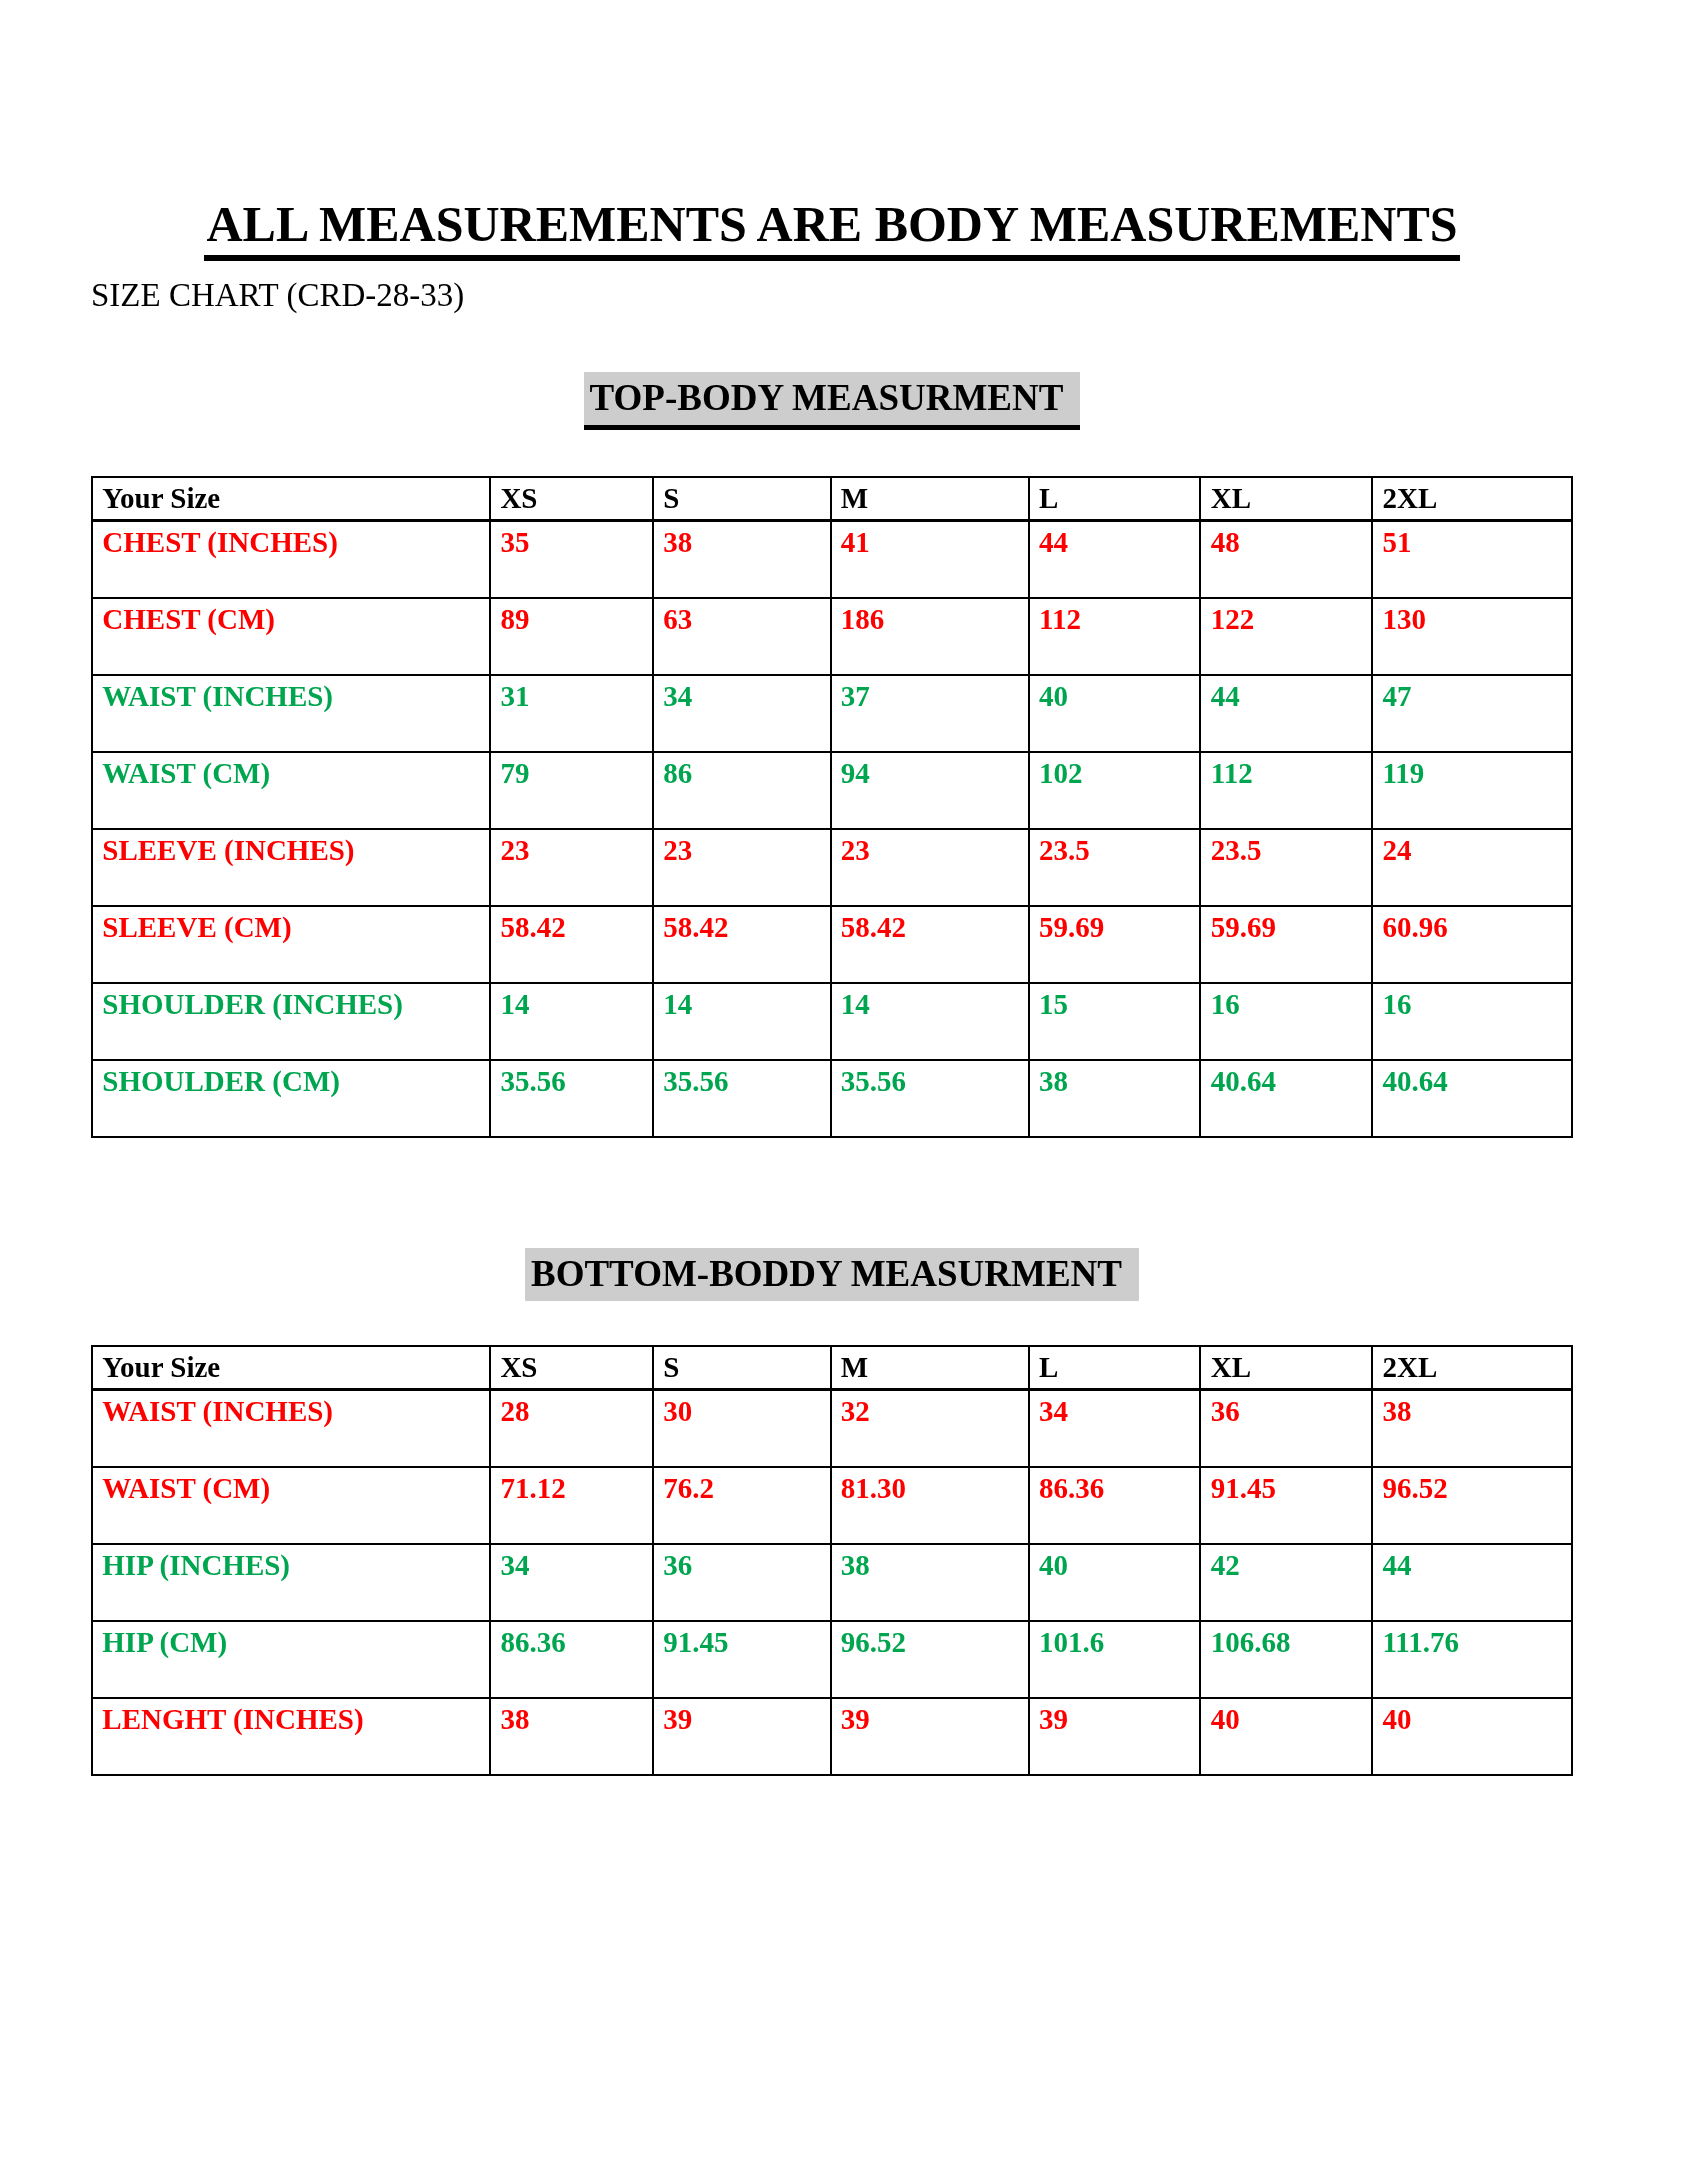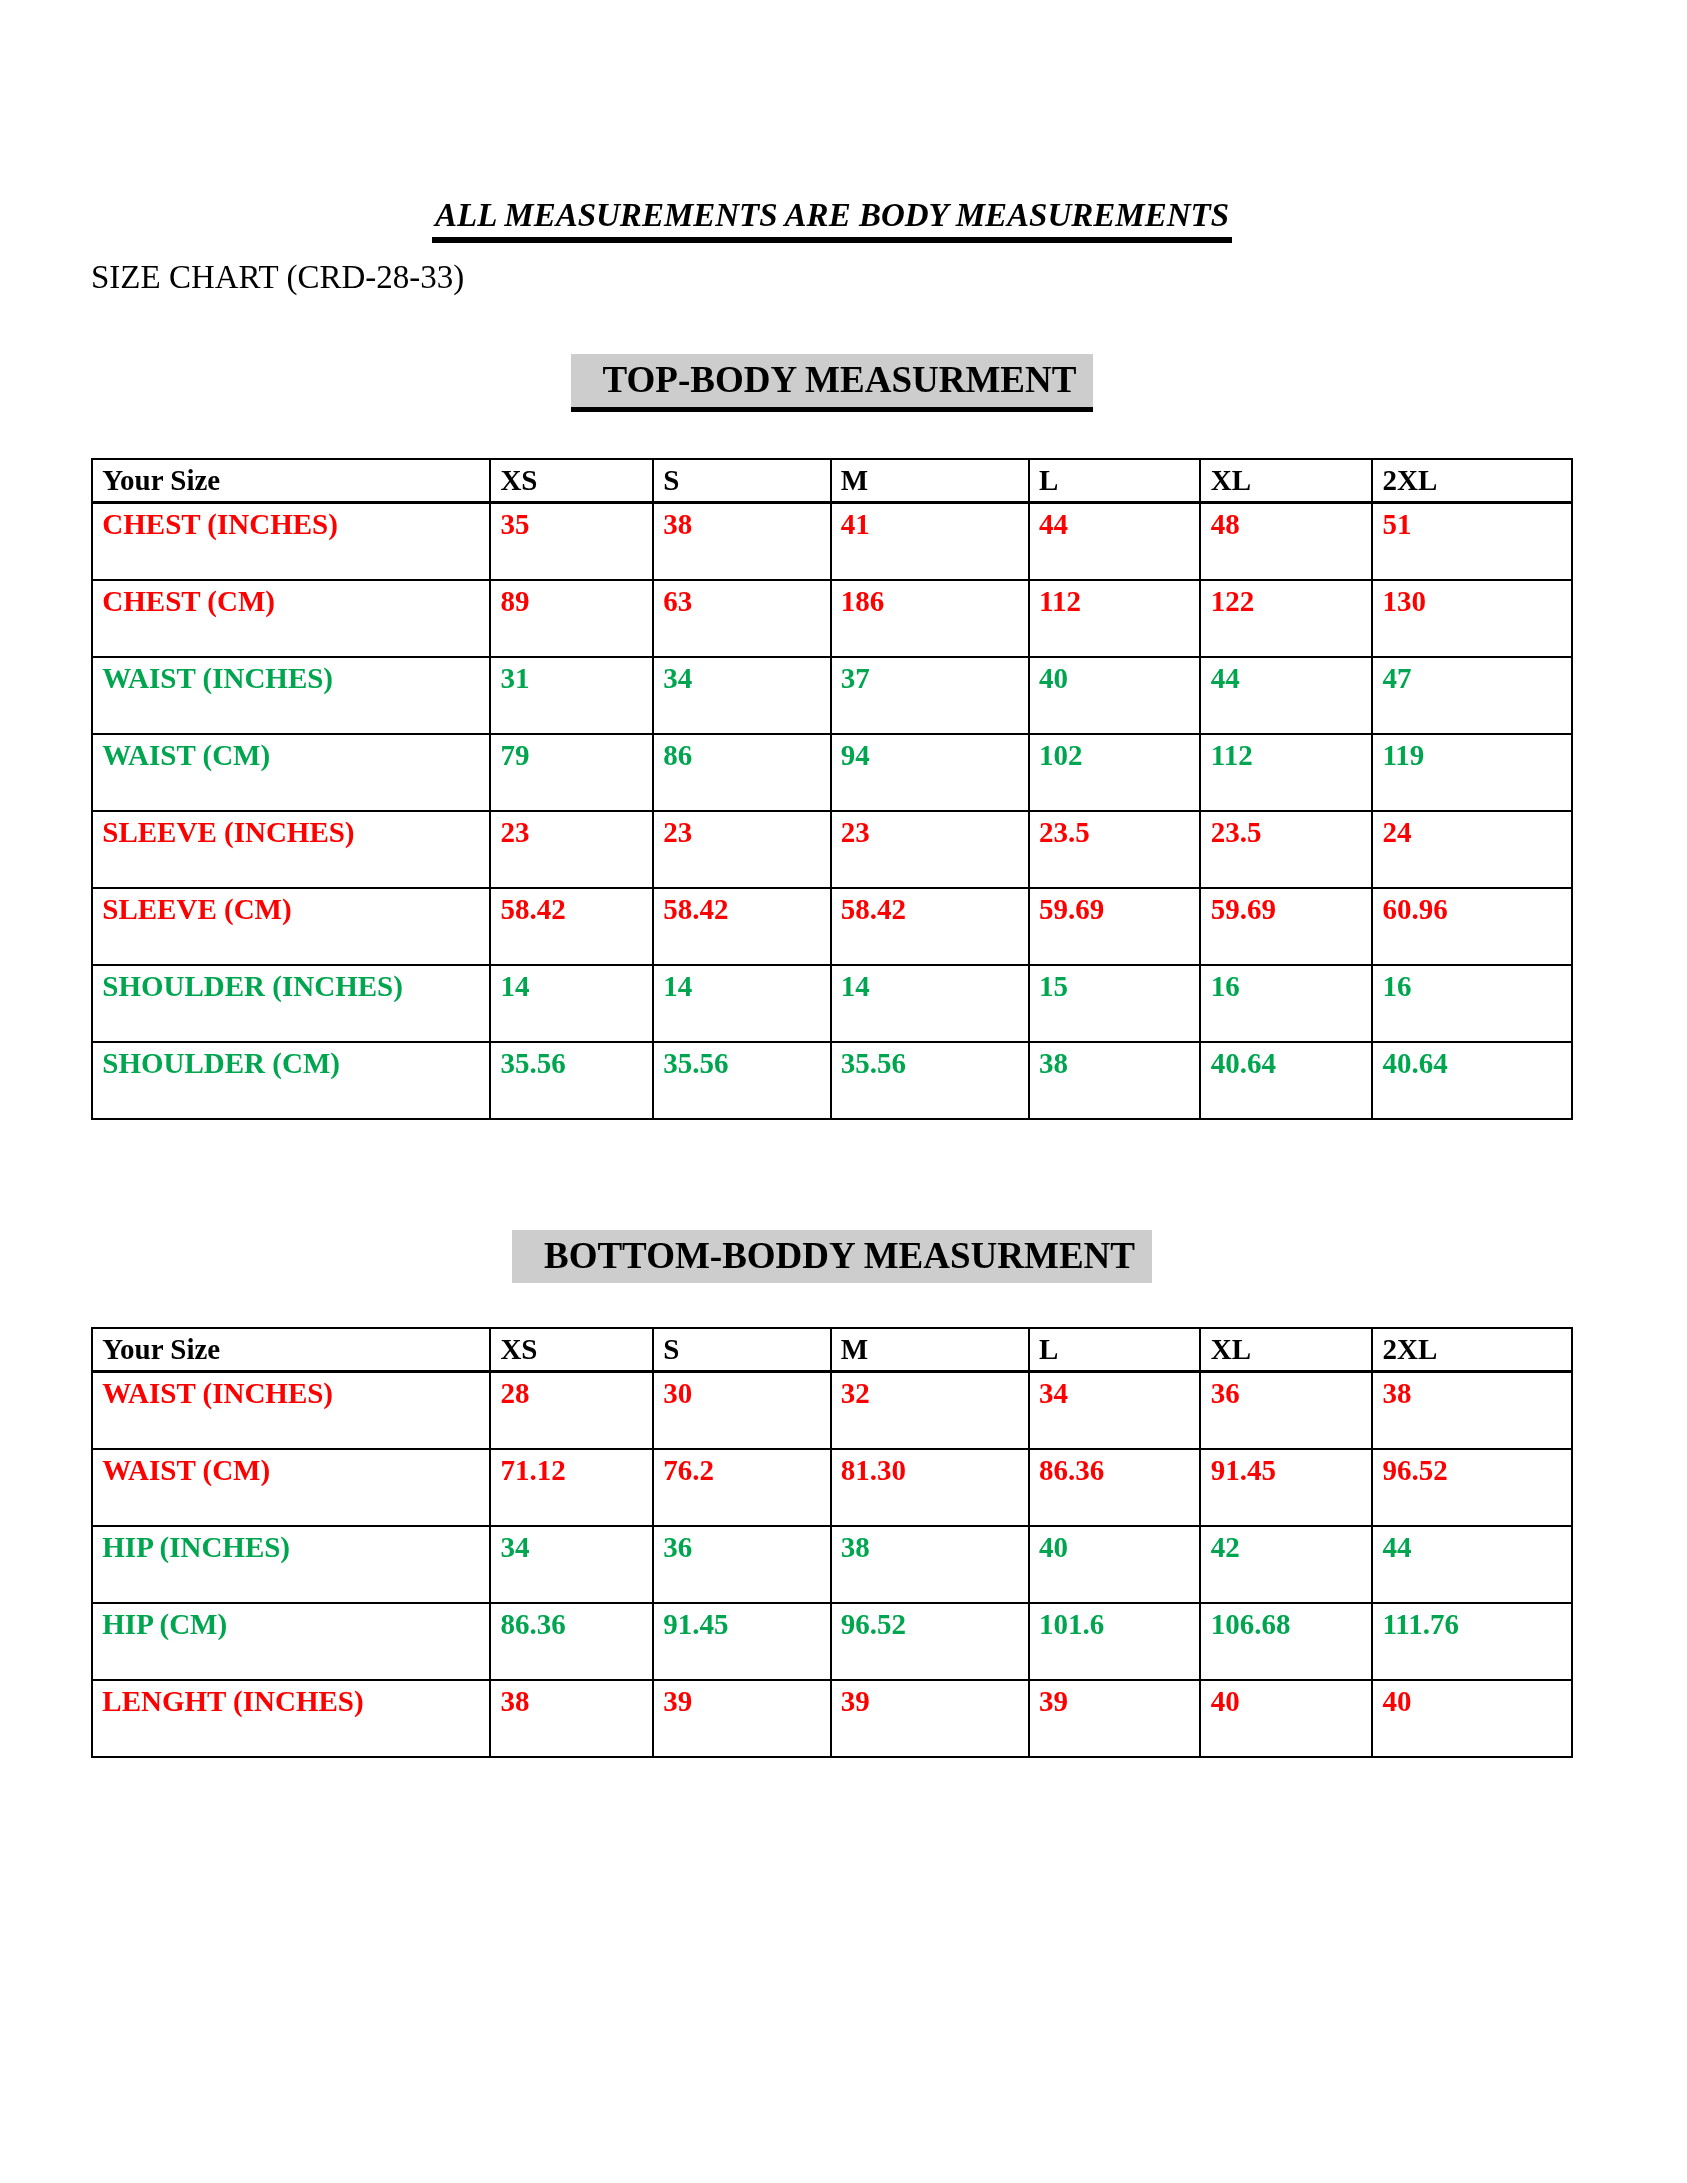--- a/index.html
+++ b/index.html
@@ -16,24 +16,23 @@
     box-sizing:border-box;
     background:#ffffff;
     font-family:"Liberation Serif","DejaVu Serif",serif;
     color:var(--ink);
     padding:198px 114px 0 91px;
     overflow:hidden;
   }
   .title{
     margin:0;
     text-align:center;
-    font-size:33px;
+    font-size:50px;
     font-weight:bold;
     line-height:1.05;
-    font-style:italic;
   }
   .title .u{
     display:inline-block;
     border-bottom:6px solid var(--ink);
     padding:0 2.6px 4px 2.6px;
   }
   .subtitle{
     margin:17px 0 0 0;
     font-size:33px;
     font-weight:normal;
@@ -43,21 +42,21 @@
     text-align:center;
     line-height:1;
   }
   .section-heading.first{margin-top:60px;}
   .section-heading.second{margin-top:110px;}
   .hl{
     display:inline-block;
     background:var(--hl);
     font-size:37px;
     font-weight:bold;
-    padding:6px 17px 6px 32px;
+    padding:6px 17px 6px 6px;
     line-height:1.1;
   }
   .hl.underlined{
     border-bottom:5.3px solid var(--ink);
   }
   table.size-table{
     width:100%;
     margin-top:46px;
     border-collapse:collapse;
     table-layout:fixed;

